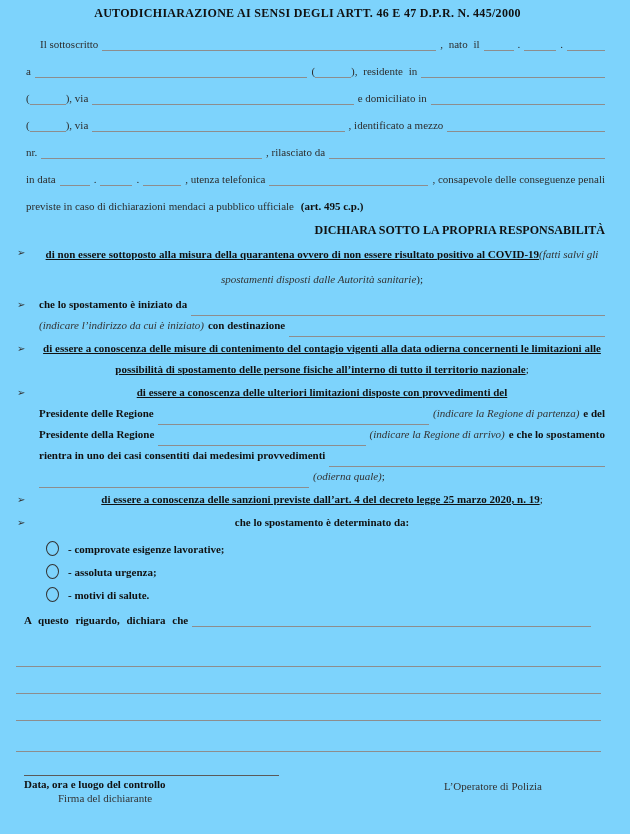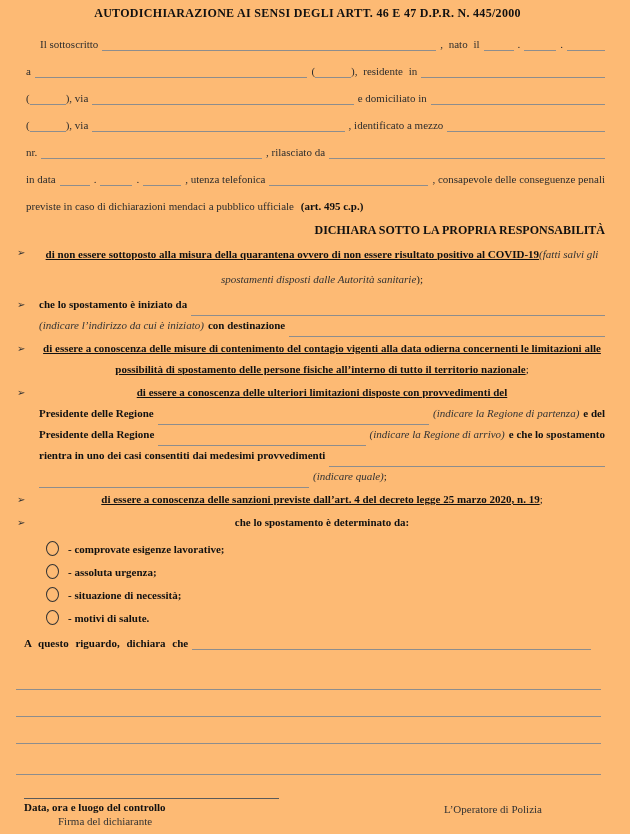--- a/index.html
+++ b/index.html
@@ -2,21 +2,21 @@
 <html><head>
 <meta charset="utf-8">
 <style>
   * { margin:0; padding:0; box-sizing:border-box; }
   html,body { width:630px; height:834px; overflow:hidden; background:#ffffff; }
   .page {
     width:630px; height:834px;
     padding:6px 25px 0 10px;
     font-family:"Liberation Serif", serif;
     color:#2d2d2d;
-    background:#fdba74;
+    background:#7dd3fc;
     overflow:hidden;
   }
   .title { text-align:center; font-weight:bold; font-size:12px; color:#111; letter-spacing:.3px; height:16px; }
   .intro { margin-top:16px;margin-left:16px; }
   .fline { display:flex; align-items:baseline; height:27px; font-size:11px; }
   .lbl { white-space:nowrap; }
   .sp-l { margin-left:4px; } .sp-r { margin-right:4px; }
   .ws3 { word-spacing:3px; }
   .blank { border-bottom:1px solid #8d8d8d; }
   .blank::after { content:"\00a0"; }
@@ -175,21 +175,21 @@
           <span class="blank g1 sp-l sp-r"></span>
           <span class="it sp-r">(indicare la Regione di arrivo)</span>
           <span class="bold">e che lo spostamento</span>
         </div>
         <div class="bline">
           <span class="bold">rientra in uno dei casi consentiti dai medesimi provvedimenti</span>
           <span class="blank g1 sp-l"></span>
         </div>
         <div class="bline">
           <span class="blank w270 sp-r"></span>
-          <span class="it">(indicare quale)</span>
+          <span class="it">(odierna quale)</span>
           <span>;</span>
         </div>
       </div>
     </div>
 
     <div class="bullet">
       <span class="arrow">➢</span>
       <div class="bc">
         <span class="bu">di essere a conoscenza delle sanzioni previste dall’art. 4 del decreto legge 25 marzo 2020, n. 19</span><span>;</span>
       </div>
@@ -205,24 +205,20 @@
   </div>
 
   <div class="reasons">
     <div class="reason">
       <span class="rcirc"></span>
       <span class="rlabel">- comprovate esigenze lavorative;</span>
     </div>
     <div class="reason">
       <span class="rcirc"></span>
       <span class="rlabel">- assoluta urgenza;</span>
-    </div>
-    <div class="reason">
-      <span class="rcirc"></span>
-      <span class="rlabel">- situazione di necessità;</span>
     </div>
     <div class="reason">
       <span class="rcirc"></span>
       <span class="rlabel">- motivi di salute.</span>
     </div>
   </div>
 
   <div class="decl">
     <div class="bline">
       <span class="bold lead">A questo riguardo, dichiara che</span>

